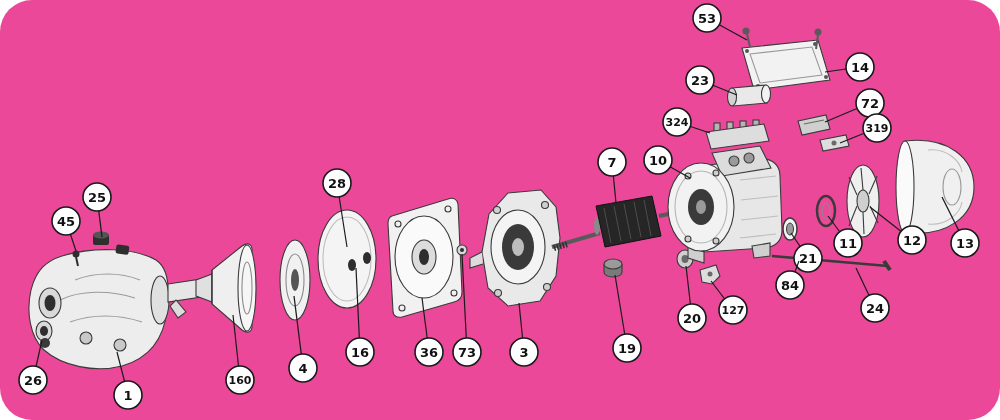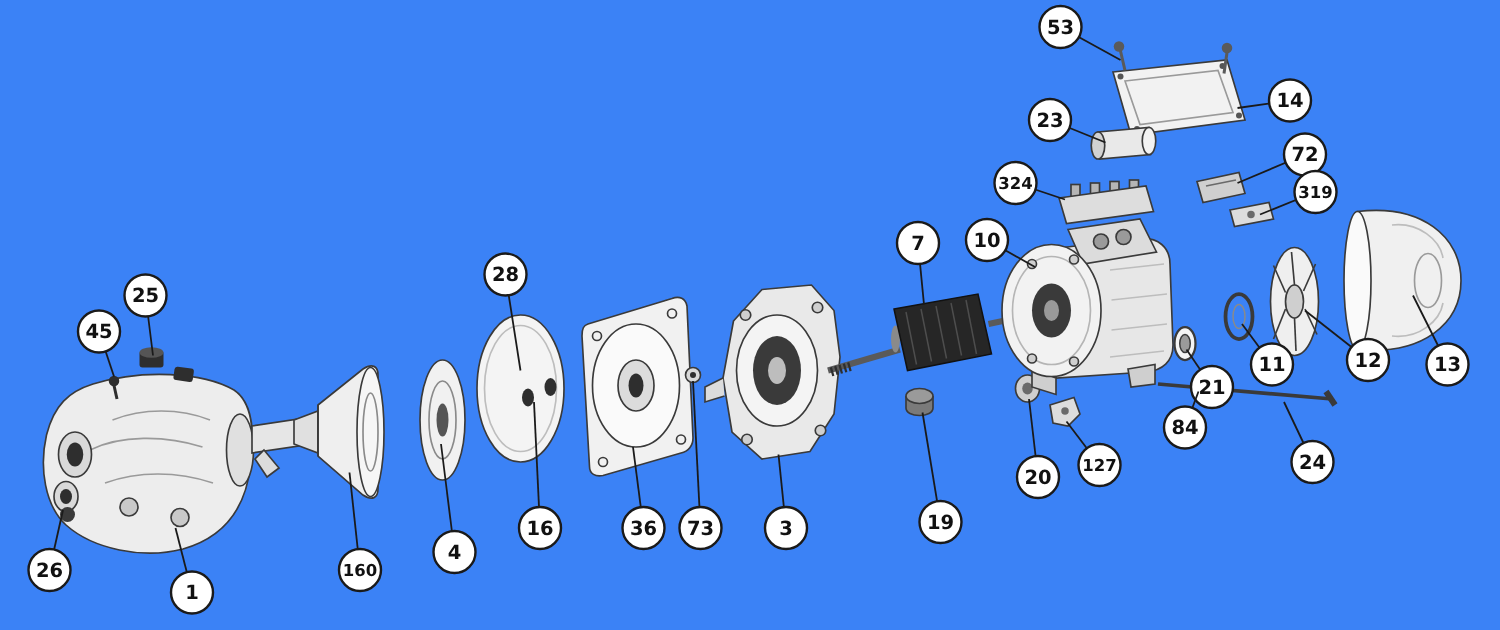--- a/index.html
+++ b/index.html
@@ -5,22 +5,23 @@
   html, body {
     margin: 0;
     padding: 0;
     background: #ffffff;
     font-family: "DejaVu Sans", sans-serif;
   }
   .stage {
     position: relative;
     width: 1000px;
     height: 420px;
-    background: #3b82f6;
+    background: #ec4899;
     overflow: hidden;
+    border-radius: 32px;
   }
   svg { display: block; }
 </style>
 </head>
 <body>
 
 <div class="stage">
 <svg id="diagram-svg" width="1000" height="420" viewBox="0 0 1000 420" xmlns="http://www.w3.org/2000/svg">
 
   <g stroke-width="1.1">

